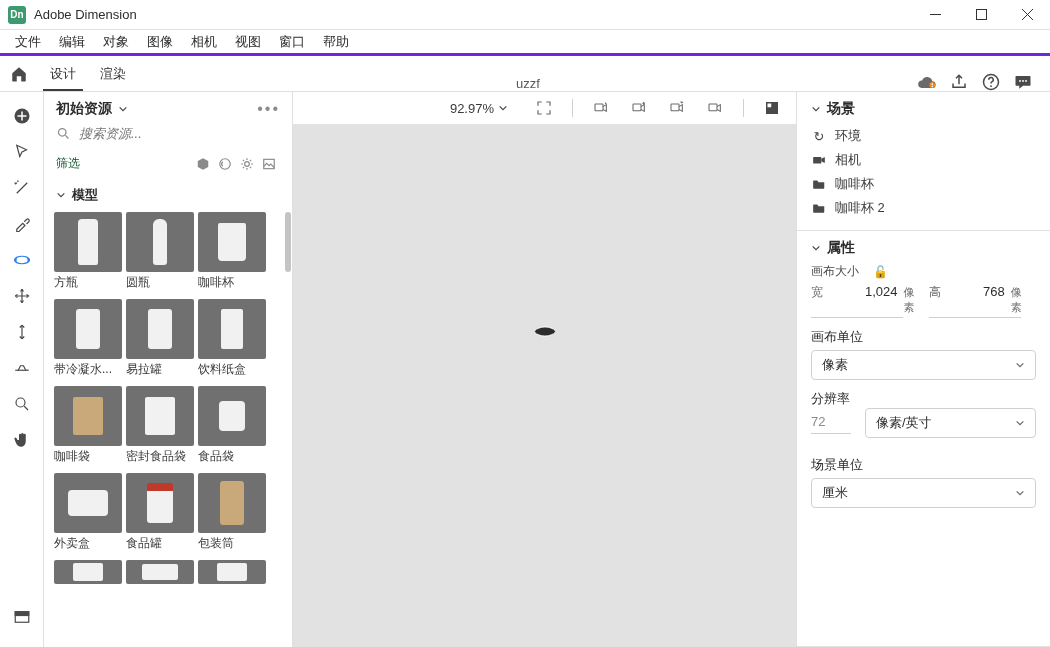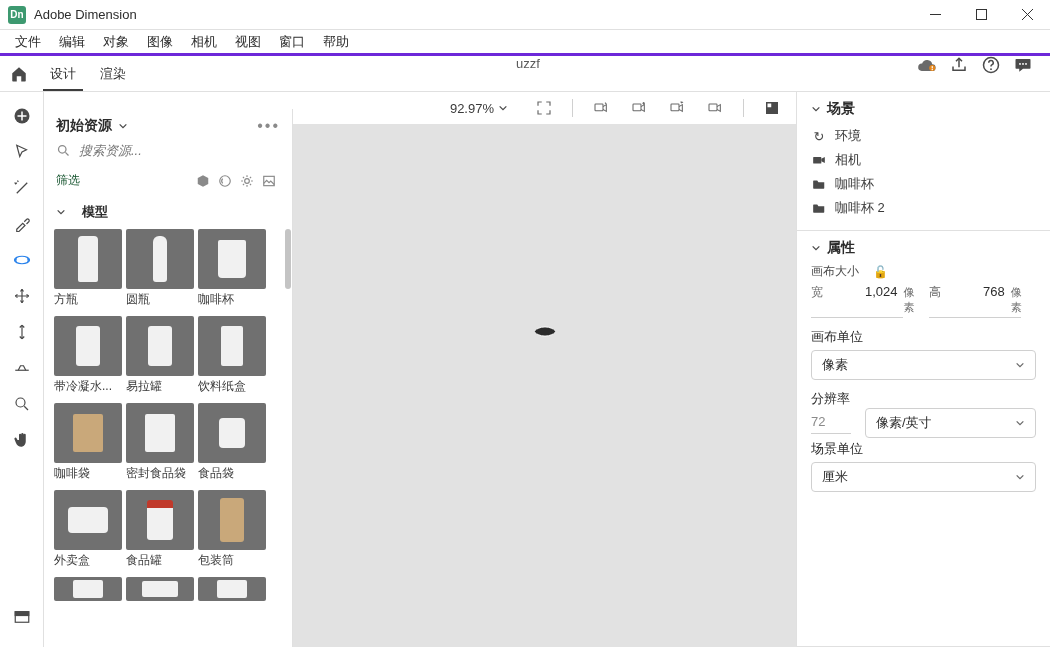--- a/index.html
+++ b/index.html
@@ -11,50 +11,50 @@
 .titlebar .title { flex: 0 0 auto; }
 .titlebar .spacer { flex: 1; }
 .titlebar .win-btn { width: 46px; height: 30px; display: flex; align-items: center; justify-content: center; }
 .titlebar .win-btn svg { width: 11px; height: 11px; stroke: #333; fill: none; stroke-width: 1; }
 
 
 .menubar { height: 26px; display: flex; align-items: center; padding: 0 6px; border-bottom: 3px solid #6d28d9; }
 .menubar .item { padding: 0 9px; line-height: 26px; }
 
 
-.modebar { height: 36px; display: flex; align-items: flex-start; border-bottom: 1px solid #e0e0e0; }
+.modebar { height: 36px; display: flex; align-items: flex-end; border-bottom: 1px solid #e0e0e0; }
 .modebar .left { display: flex; align-items: center; height: 100%; }
 .modebar .home { width: 38px; display: flex; align-items: center; justify-content: center; }
 .modebar .tab { padding: 0 12px; height: 100%; display: flex; align-items: center; position: relative; }
 .modebar .tab.active::after { content: ""; position: absolute; bottom: 0; left: 10%; right: 10%; height: 2px; background: #3d3d3d; }
 .modebar .center { flex: 1; text-align: center; color: #5a5a5a; }
 .modebar .right { display: flex; align-items: center; gap: 14px; padding-right: 18px; }
 .modebar .right .ico { width: 18px; height: 18px; display: flex; align-items: center; justify-content: center; color: #5a5a5a; }
 
 
 .main { flex: 1; display: flex; min-height: 0; }
 
 
 .toolstrip { width: 44px; border-right: 1px solid #e0e0e0; display: flex; flex-direction: column; align-items: center; padding-top: 6px; gap: 0; position: relative; }
 .toolstrip .tool { width: 36px; height: 36px; display: flex; align-items: center; justify-content: center; color: #4a4a4a; }
 .toolstrip .tool.sel { color: #2680eb; }
 .toolstrip .tool svg { width: 18px; height: 18px; }
 .toolstrip .bottom-tool { position: absolute; bottom: 12px; }
 
 
-.assets { width: 249px; border-right: 1px solid #e0e0e0; display: flex; flex-direction: column; position: relative; min-height: 0; margin-top: 17px; }
+.assets { width: 249px; border-right: 1px solid #e0e0e0; display: flex; flex-direction: column; position: relative; min-height: 0; }
 .assets-head { display: flex; align-items: center; padding: 8px 12px 4px; }
 .assets-head .title { font-weight: 600; font-size: 14px; flex: 1; display: flex; align-items: center; gap: 6px; }
 .assets-head .more { color: #8a8a8a; font-size: 16px; letter-spacing: 2px; }
 .assets-search { display: flex; align-items: center; padding: 4px 12px 8px; gap: 8px; }
 .assets-search input { border: none; outline: none; flex: 1; font-style: italic; color: #8a8a8a; font-size: 13px; background: transparent; }
 .assets-filter { display: flex; align-items: center; padding: 6px 12px 10px; }
 .assets-filter .label { flex: 1; font-size: 12px; color: #14532d; }
 .assets-filter .ic { width: 22px; height: 16px; display: flex; align-items: center; justify-content: center; color: #8a8a8a; }
-.assets-section-title { display: flex; align-items: center; gap: 16px; padding: 4px 12px 8px; font-weight: 600; font-size: 13px; }
+.assets-section-title { display: flex; align-items: center; gap: 6px; padding: 4px 12px 8px; font-weight: 600; font-size: 13px; }
 .assets-grid { padding: 0 10px 10px; overflow-y: auto; flex: 1; }
 .grid-row { display: flex; gap: 12px; margin-bottom: 8px; }
 .tile { width: 60px; }
 .tile .thumb { width: 68px; height: 60px; background: #707070; border-radius: 2px; display: flex; align-items: center; justify-content: center; }
 .tile .thumb .obj { background: #f1f1f1; border-radius: 2px; }
 .tile .cap { font-size: 12px; color: #3a3a3a; margin-top: 2px; white-space: nowrap; overflow: hidden; text-overflow: ellipsis; }
 .assets-scroll-track { position: absolute; right: 0; top: 120px; bottom: 0; width: 8px; }
 .assets-scroll-thumb { position: absolute; top: 0; width: 6px; right: 1px; height: 60px; background: #c4c4c4; border-radius: 3px; }
 
 
@@ -74,21 +74,21 @@
 .ops { display: flex; gap: 10px; }
 .ops .opbtn { width: 32px; height: 30px; border: 1px solid #d8d8d8; border-radius: 4px; display: flex; align-items: center; justify-content: center; color: #5a5a5a; }
 .props-row { display: flex; align-items: center; margin: 4px 0; gap: 8px; }
 .props-row .plabel { font-size: 12px; color: #4a4a4a; }
 .props-dims { display: flex; align-items: center; gap: 6px; margin: 4px 0 10px; font-size: 13px; }
 .props-dims .seg { display: flex; align-items: baseline; gap: 6px; border-bottom: 1px solid #d0d0d0; padding-bottom: 2px; width: 92px; }
 .props-dims .seg .lab { font-size: 12px; color: #6a6a6a; }
 .props-dims .seg .val { flex: 1; margin-left: 36px; }
 .props-dims .seg .unit { font-size: 11px; color: #6a6a6a; }
 .dropdown { width: 100%; height: 30px; border: 1px solid #d0d0d0; border-radius: 4px; display: flex; align-items: center; padding: 0 10px; justify-content: space-between; margin-top: 4px; margin-bottom: 10px; }
-.res-row { display: flex; align-items: center; gap: 14px; margin-bottom: 2px; }
+.res-row { display: flex; align-items: center; gap: 14px; margin-bottom: 18px; }
 .res-row .res-val { border-bottom: 1px solid #d0d0d0; padding: 2px 4px 4px 0; width: 40px; color: #8a8a8a; }
 .res-row .dropdown { flex: 1; margin: 0; }
 .props { overflow-y: auto; flex: 1; }
 .lock { color: #9a9a9a; font-size: 12px; margin-left: 6px; }
 
 .chev { width: 10px; height: 10px; }
 .srch-ico { width: 15px; height: 15px; color: #8a8a8a; }
 </style>
 </head>
 <body>

